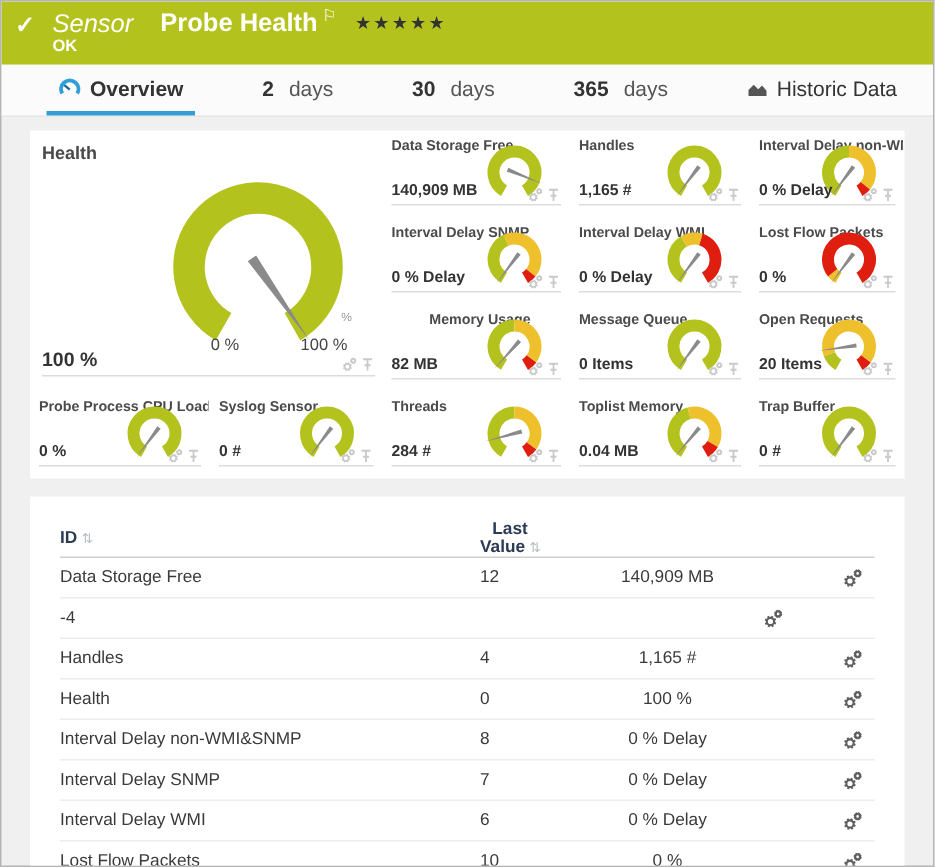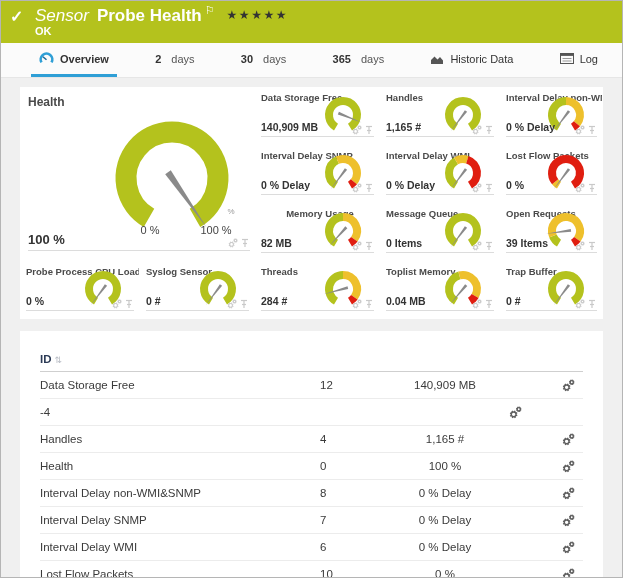--- a/index.html
+++ b/index.html
@@ -3,30 +3,30 @@
 <meta charset="utf-8">
 <style>
   html,body{margin:0;padding:0;}
   body{font-family:"Liberation Sans",sans-serif;background:#fff;}
   .page{width:621px;height:576px;border:1px solid #b5b5b5;background:#f0f0f0;overflow:hidden;position:relative;}
 
   
   .topbar{background:#b4c21d;height:42px;position:relative;color:#fff;}
   .check{position:absolute;left:9px;top:6px;font-size:16px;font-weight:700;}
   .title-line{position:absolute;left:34px;top:3px;font-size:17px;white-space:nowrap;}
-  .sensor-label{font-style:italic;font-weight:400;margin-right:8px;}
+  .sensor-label{font-style:italic;font-weight:400;margin-right:18px;}
   .sensor-title{font-weight:700;}
   .flag{font-size:11px;vertical-align:super;margin-left:3px;font-weight:400;}
   .stars{color:#333;font-size:12px;letter-spacing:1.5px;margin-left:12px;vertical-align:2px;}
   .status{position:absolute;left:34px;top:24px;font-size:11px;font-weight:700;}
 
   
   .tabbar{background:#fbfbfb;height:35px;display:flex;align-items:stretch;justify-content:space-between;
           padding:0 16px 0 30px;border-bottom:1px solid #e6e6e6;box-sizing:border-box;}
-  .tab{display:flex;align-items:center;gap:6px;padding:0 8px;font-size:11px;color:#333;cursor:pointer;
+  .tab{display:flex;align-items:center;gap:6px;padding:0 8px;font-size:14px;color:#333;cursor:pointer;
        border-bottom:3px solid transparent;box-sizing:border-box;}
   .tab.active{border-bottom-color:#2f9fd6;font-weight:700;}
   .tab .num{font-weight:700;color:#333;}
   .tab .days{color:#555;margin-left:4px;}
 
   
   .content{padding:9px 19px 0;}
   .panel{background:#fff;}
 
   
@@ -95,29 +95,20 @@
       <div class="tab" data-interactable="true">
         <span class="num" data-interactable="false">365</span>
         <span class="days" data-interactable="false">days</span>
       </div>
       <div class="tab" data-interactable="true">
         <svg data-interactable="false" width="14" height="12" viewBox="0 0 14 12">
           <path d="M1 11 L1 7 L4.5 3.5 L7.5 6.5 L10 4 L13 7.5 L13 11 Z" fill="#555"></path>
         </svg>
         <span class="label" data-interactable="false">Historic Data</span>
       </div>
-      <div class="tab" data-interactable="true">
-        <svg data-interactable="false" width="14" height="11" viewBox="0 0 14 11">
-          <rect x="0.5" y="0.5" width="13" height="10" fill="none" stroke="#555"></rect>
-          <rect x="0.5" y="0.5" width="13" height="2.4" fill="#555"></rect>
-          <line x1="2.5" y1="5.5" x2="11.5" y2="5.5" stroke="#999"></line>
-          <line x1="2.5" y1="8" x2="11.5" y2="8" stroke="#999"></line>
-        </svg>
-        <span class="label" data-interactable="false">Log</span>
-      </div>
     </div>
 
   <div class="content" data-interactable="false">
 
     <div class="panel" data-interactable="false">
       <div id="gauges-grid" data-interactable="false">
         <div class="gcell health-cell" data-interactable="false">
           <div class="health-title" data-interactable="false">Health</div>
           <div id="health-gauge-holder" data-interactable="false">
               <svg class="gauge" data-interactable="false" width="140" height="124" viewBox="0 0 140 124">
@@ -493,21 +484,21 @@
             <div class="underline" data-interactable="false"></div>
           </div>
           <div class="gcell" data-interactable="false" style="grid-area: 3 / 5;">
             <div class="gtitle" data-interactable="false">Open Requests</div>
             <svg class="gauge" data-interactable="false" width="48" height="42" viewBox="0 0 48 42">
               <path d="M 17.00 33.12 A 14 14 0 0 1 10.93 26.02" stroke="#b4c21d" stroke-width="8" fill="none"></path>
               <path d="M 10.93 26.02 A 14 14 0 1 1 35.33 29.23" stroke="#eec02c" stroke-width="8" fill="none"></path>
               <path d="M 35.33 29.23 A 14 14 0 0 1 31.00 33.12" stroke="#e01e10" stroke-width="8" fill="none"></path>
               <polygon points="4.19,23.78 28.76,18.92 29.15,21.69" fill="#8a8a8a"></polygon>
             </svg>
-            <div class="gvalue" data-interactable="false">39 Items</div>
+            <div class="gvalue" data-interactable="false">20 Items</div>
             <div class="cicons" data-interactable="false">
               <svg data-interactable="true" width="10" height="10" viewBox="0 0 14 14" style="cursor:pointer">
                 <g stroke="#c9c9c9" stroke-width="1.5" fill="none">
                   <line x1="7.4" y1="9.9" x2="8.9" y2="10.4"></line>
                   <line x1="6.1" y1="11.4" x2="6.8" y2="12.8"></line>
                   <line x1="4.1" y1="11.4" x2="3.6" y2="12.9"></line>
                   <line x1="2.6" y1="10.1" x2="1.2" y2="10.8"></line>
                   <line x1="2.6" y1="8.1" x2="1.1" y2="7.6"></line>
                   <line x1="3.9" y1="6.6" x2="3.2" y2="5.2"></line>
                   <line x1="5.9" y1="6.6" x2="6.4" y2="5.1"></line>
@@ -737,20 +728,21 @@
               </svg>
             </div>
             <div class="underline" data-interactable="false"></div>
           </div>
         </div>
     </div>
 
     <div class="panel table-panel" data-interactable="false">
       <div class="trow thead" data-interactable="false">
         <div class="c-id" data-interactable="true"><span>ID</span><span class="sort-icon" data-interactable="false">⇅</span></div>
+        <div class="c-val" data-interactable="true"><span>Last Value</span><span class="sort-icon" data-interactable="false">⇅</span></div>
         <div class="c-gear" data-interactable="false"></div>
       </div>
       <div id="table-body" data-interactable="false">
           <div class="trow" data-interactable="true">
             <div class="c-channel" data-interactable="true">Data Storage Free</div>
             <div class="c-id" data-interactable="false">12</div>
             <div class="c-val" data-interactable="false">140,909 MB</div>
             <div class="c-gear" data-interactable="false"><svg data-interactable="true" width="13" height="13" viewBox="0 0 14 14" style="cursor:pointer">
                 <g stroke="#5f5f5f" stroke-width="1.5" fill="none">
                   <line x1="7.4" y1="9.9" x2="8.9" y2="10.4"></line>

